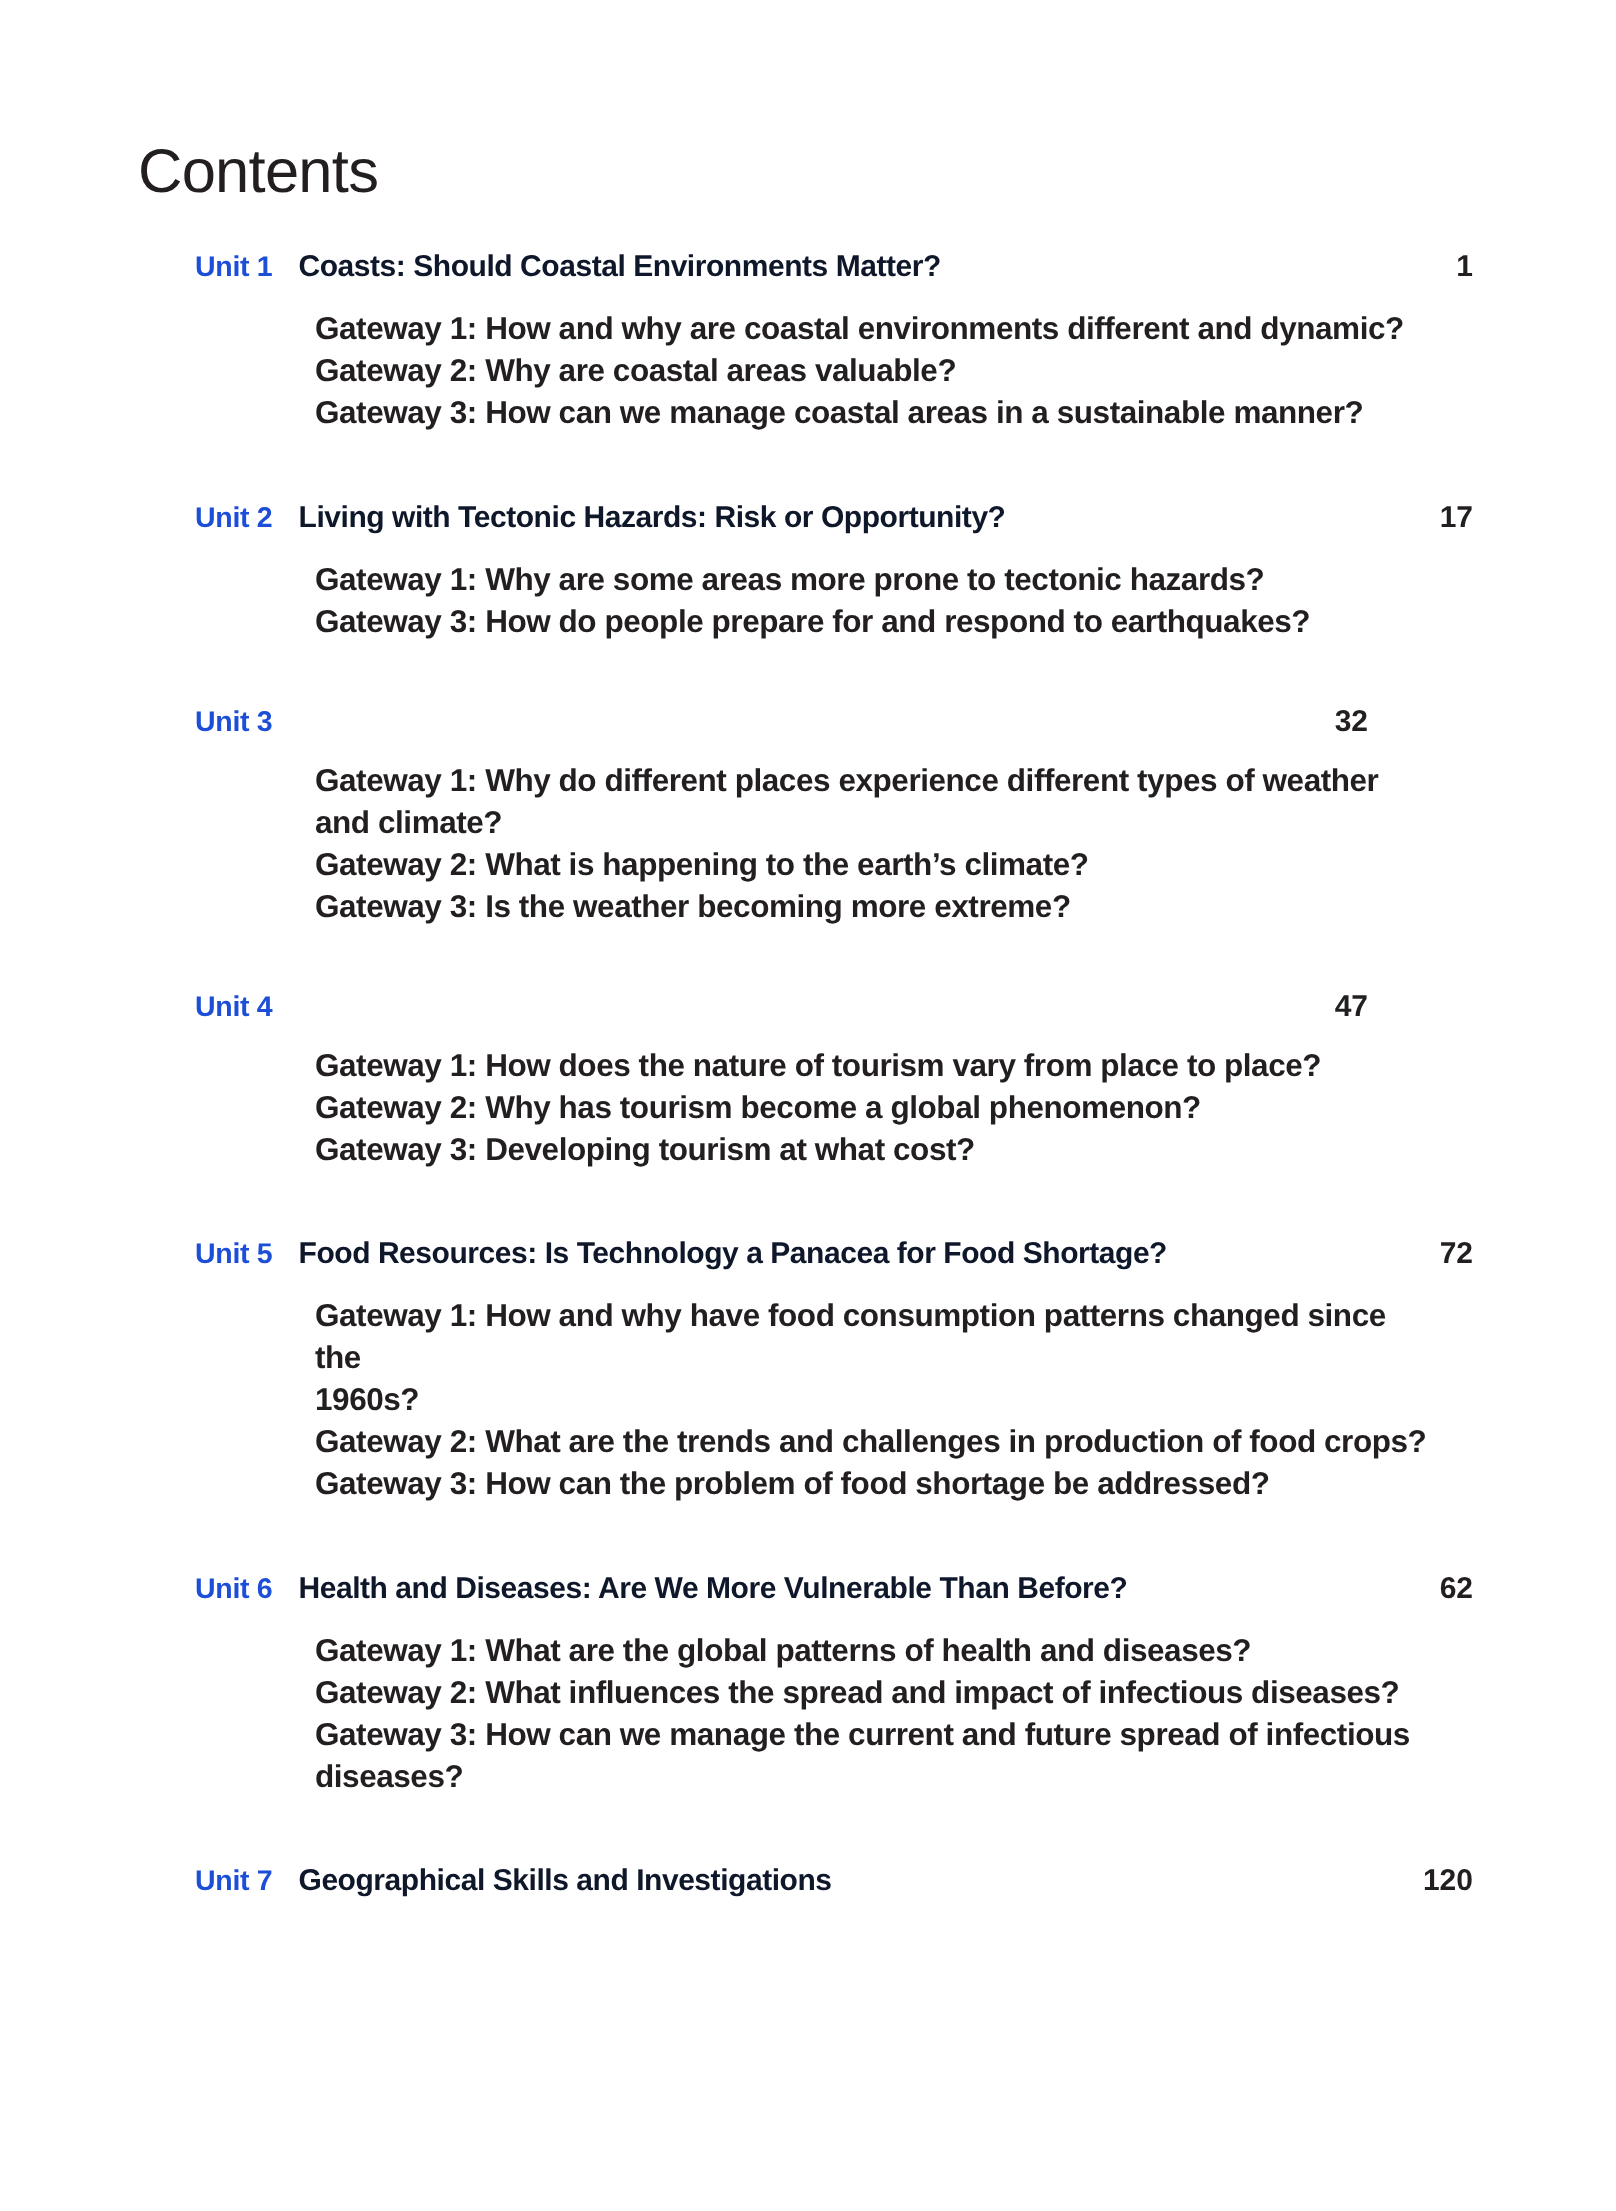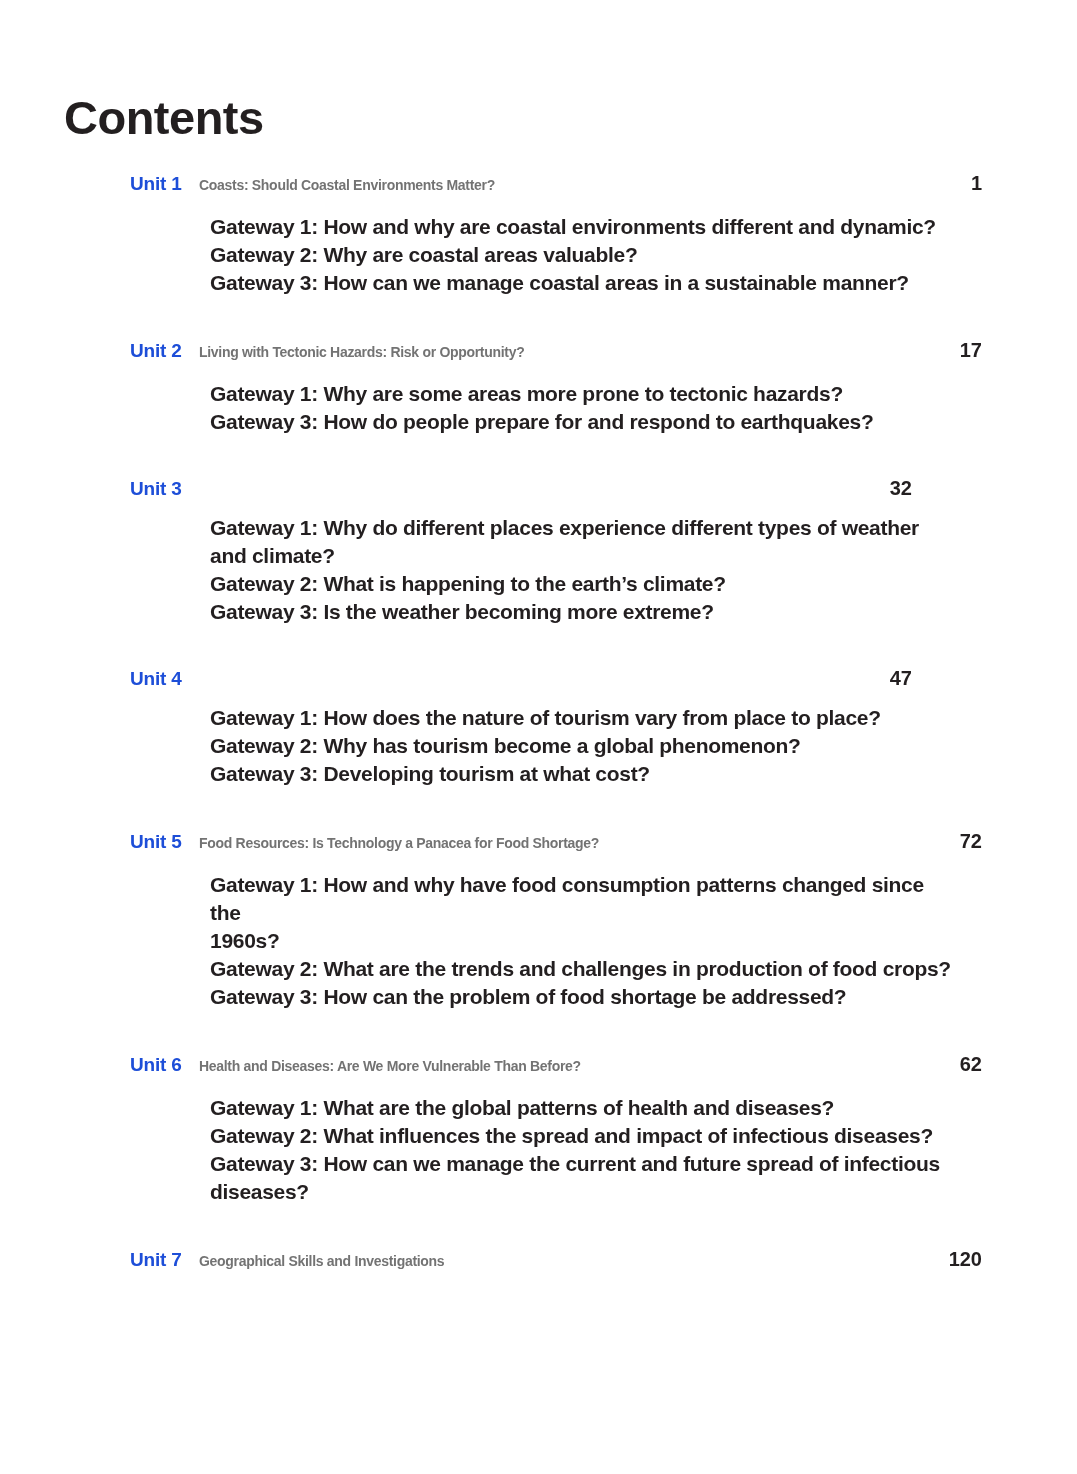--- a/index.html
+++ b/index.html
@@ -14,24 +14,24 @@
     font-family: "Liberation Sans", sans-serif;
     color: #231f20;
     overflow: hidden;
   }
   .page {
     position: absolute;
     inset: 0;
     background: #ffffff;
   }
   h1.contents-title {
-    margin: 92px 0 0 64px;
-    font-size: 47px;
+    margin: 92px 0 0 92px;
+    font-size: 41px;
     line-height: 1.1;
-    font-weight: bold;
+    font-weight: normal;
     letter-spacing: -0.5px;
     color: #231f20;
   }
   .units {
     margin: 27px 95px 0 130px;
   }
   .unit {
     margin-bottom: 41px;
   }
   .unit-row {
@@ -40,25 +40,25 @@
     align-items: baseline;
   }
   .unit-label {
     font-size: 19px;
     font-weight: bold;
     color: #1d4ed8;
     letter-spacing: -0.2px;
     white-space: nowrap;
   }
   .unit-title {
-    font-size: 14px;
+    font-size: 20px;
     font-weight: bold;
     line-height: 28px;
     letter-spacing: -0.3px;
-    color: #737373;
+    color: #0f172a;
     white-space: nowrap;
   }
   .unit-page {
     font-size: 20px;
     font-weight: bold;
     color: #231f20;
     text-align: right;
   }
   .gateways {
     margin: 14px 0 0 80px;

